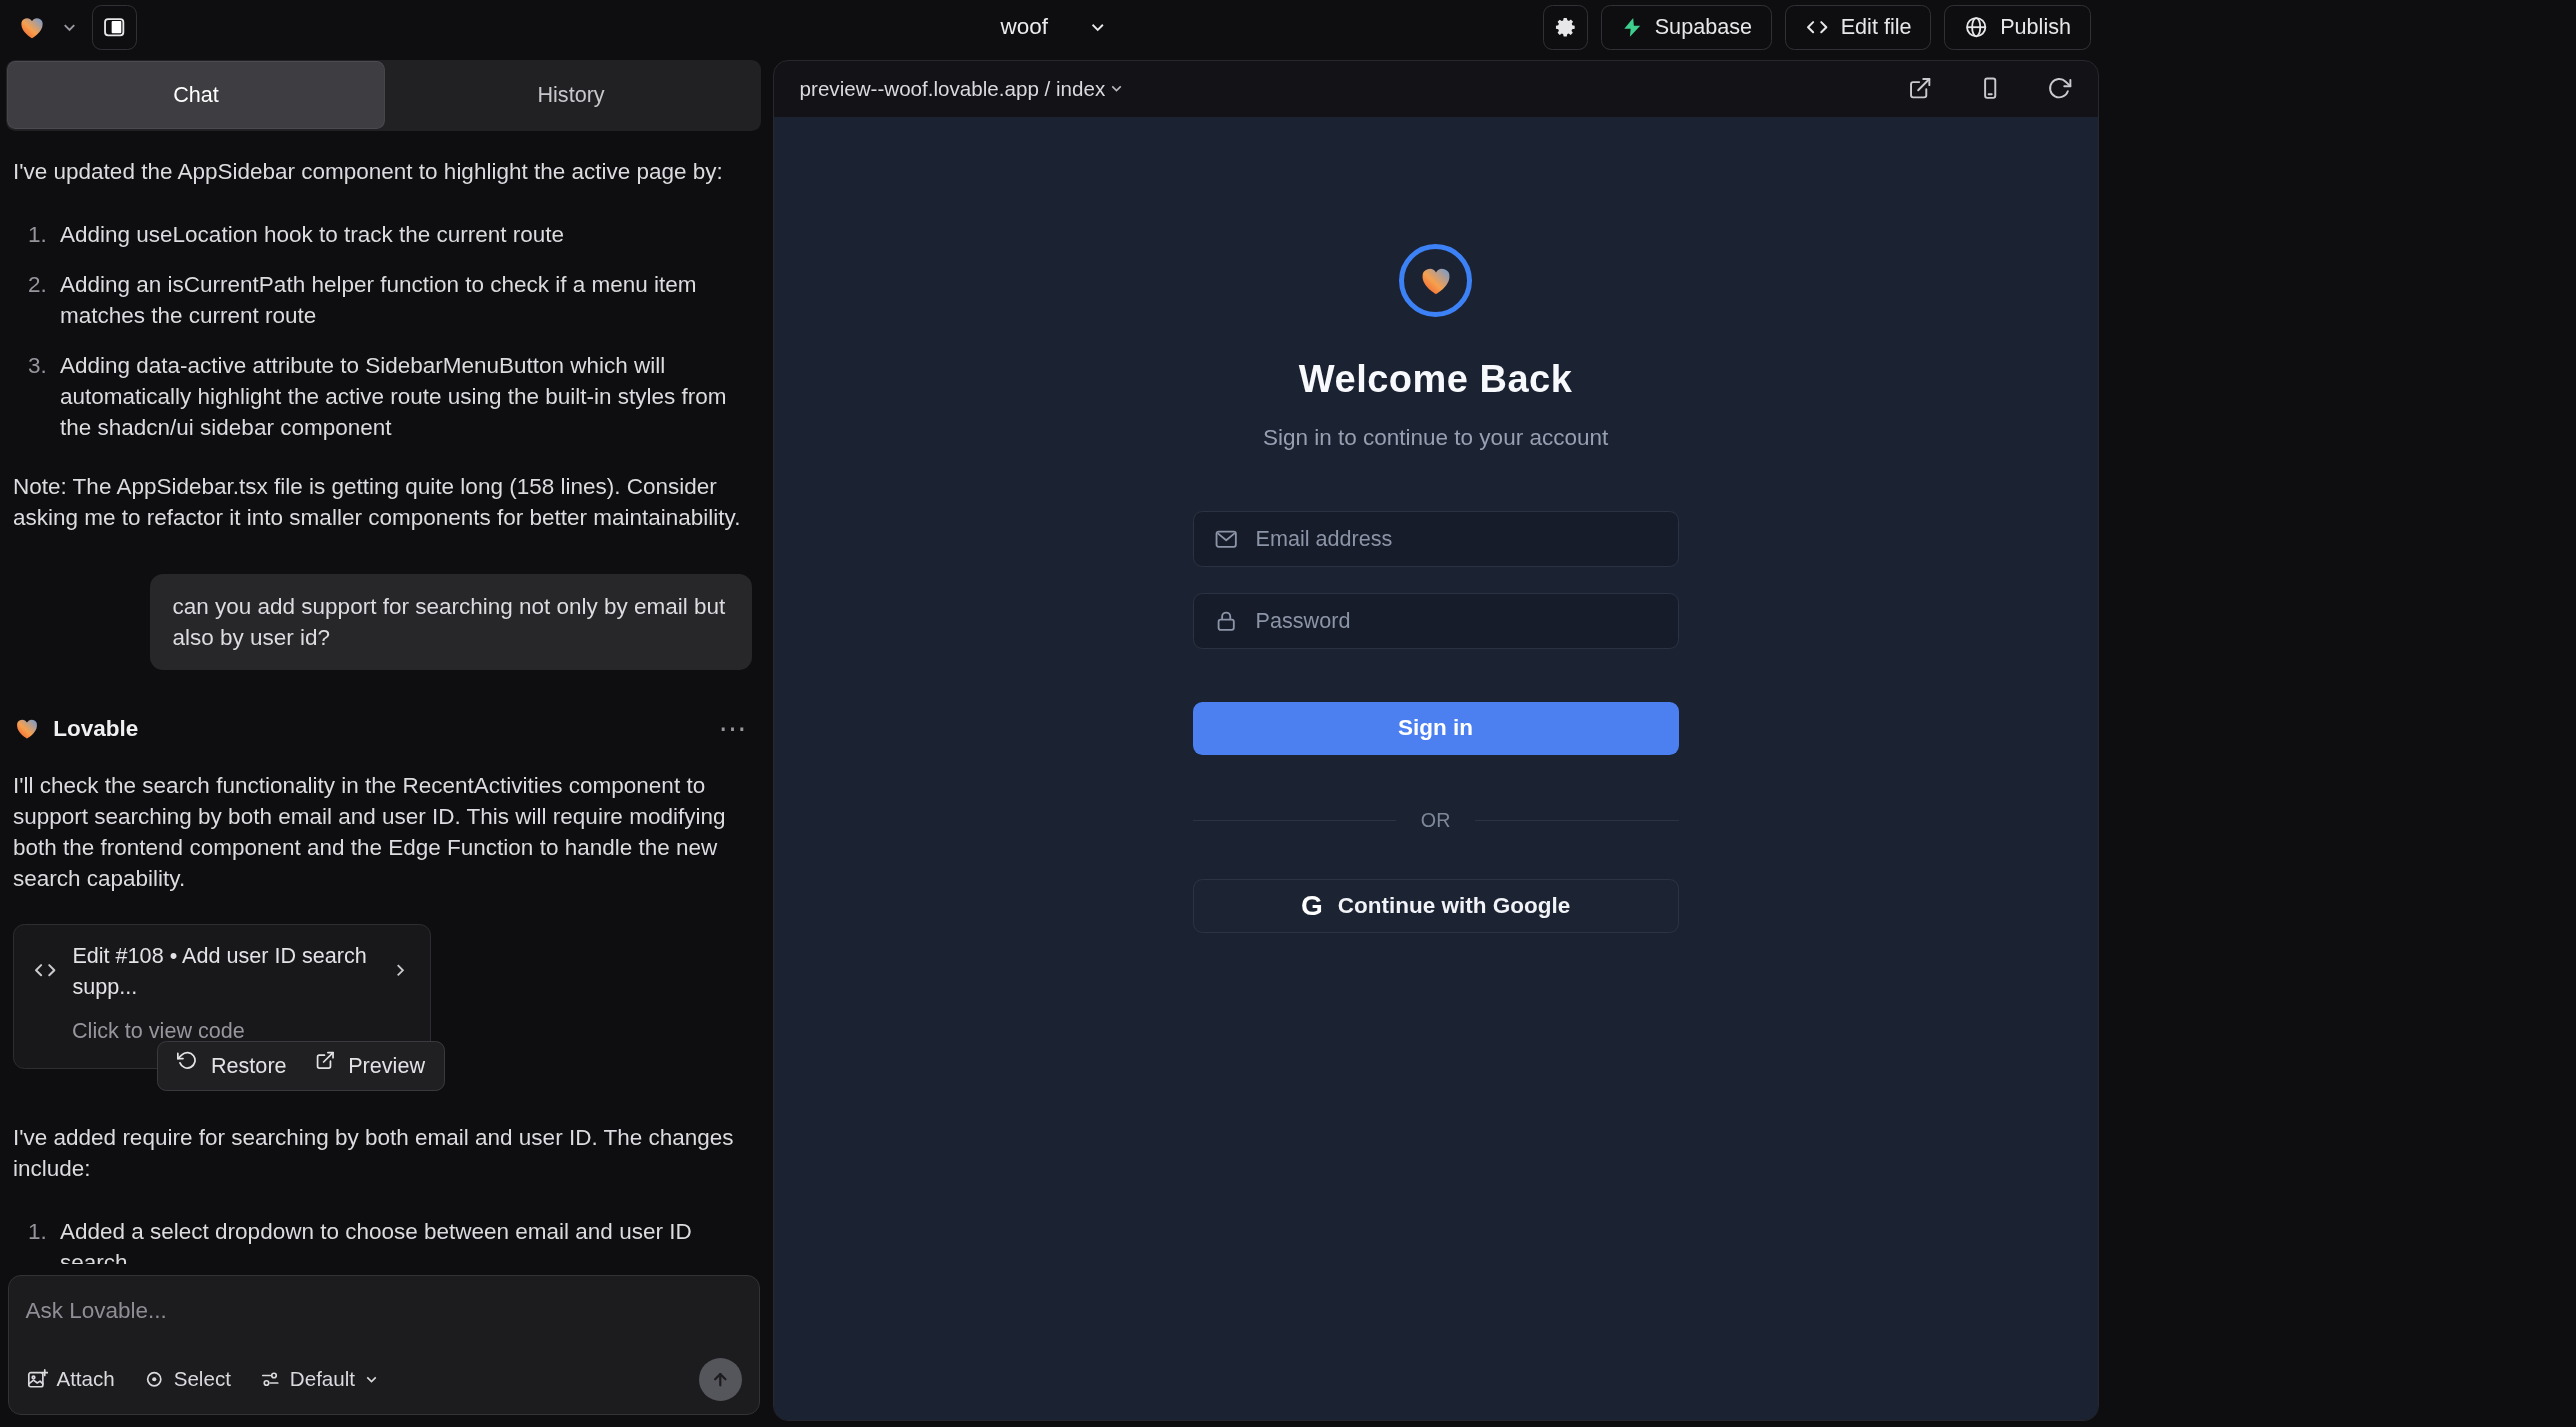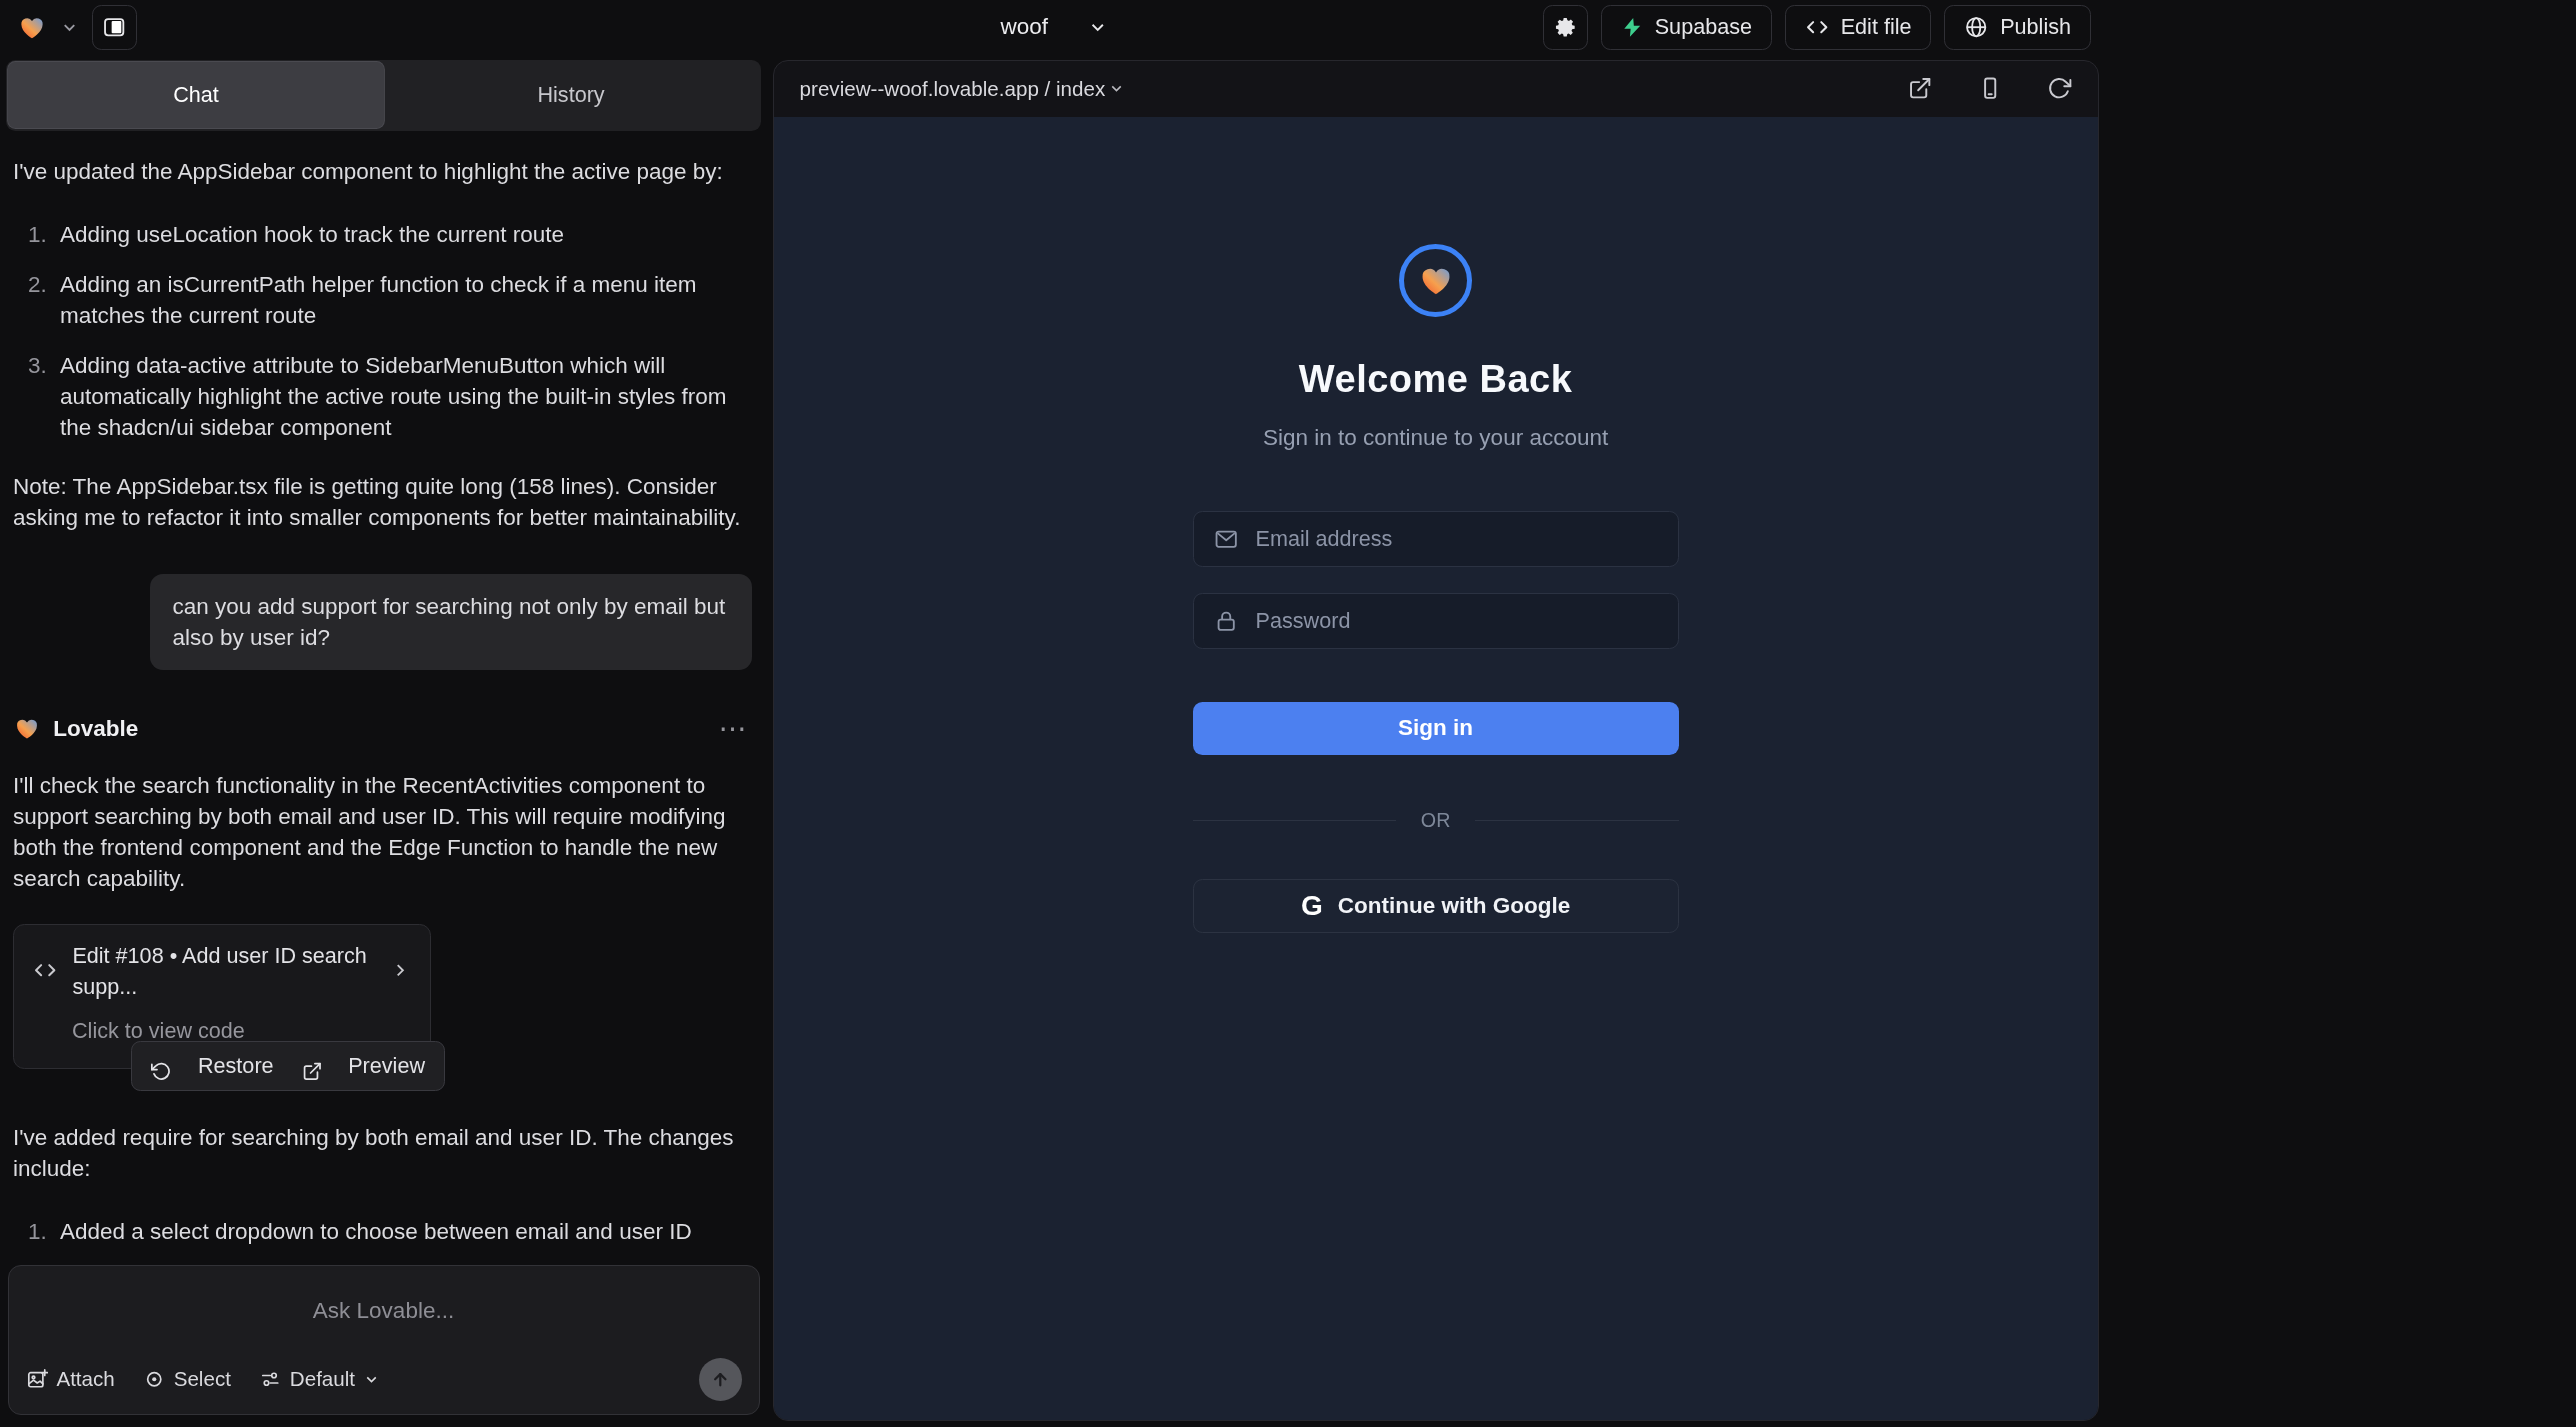--- a/index.html
+++ b/index.html
@@ -39,24 +39,24 @@
   .assistant-name { font-size:22.5px; font-weight:700; color:#f0f0f3; }
   .more-dots { margin-left:auto; color:#96969d; font-size:28px; line-height:19px; cursor:pointer; padding-right:5.6px; }
   
   .edit-card { position:relative; width:418px; background:#18181b; border:0.9px solid #2d2d32; border-radius:11.3px;
     padding:15px 19px 22.5px; margin:30px 0 53px; cursor:pointer; }
   .edit-card-row { display:flex; align-items:center; gap:15px; font-size:21.6px; color:#e3e3e7; }
   .edit-card-row .grow { flex:1; }
   .edit-card-sub { color:#96969d; font-size:21.6px; margin:13px 0 0 39px; }
   .card-actions { position:absolute; right:-15px; bottom:-22.5px; display:flex; align-items:center; gap:28px;
     background:#202023; border:0.9px solid #39393f; border-radius:9.4px; padding:8.4px 19px; font-size:21.6px; color:#e3e3e7; }
-  .card-action { display:flex; align-items:flex-end; gap:26px; cursor:pointer; }
+  .card-action { display:flex; align-items:flex-start; gap:13px; cursor:pointer; }
   
   .composer { margin:11.3px 7.5px 5.6px; background:#1c1c1f; border:0.9px solid #323237; border-radius:13px;
-    padding:32px 17px 13px; flex:0 0 auto;text-align:center; }
+    padding:22px 17px 13px; flex:0 0 auto; }
   .composer-placeholder { color:#8e8e95; font-size:22.5px; }
   .composer-toolbar { display:flex; align-items:center; gap:28px; margin-top:34px; color:#dadade; font-size:20.6px; }
   .composer-tool { display:flex; align-items:center; gap:8.4px; cursor:pointer; }
   .send-btn { margin-left:auto; width:43px; height:43px; border-radius:50%; background:#55565b;
     display:flex; align-items:center; justify-content:center; cursor:pointer; }
   
   .preview-panel { flex:1; margin:5.6px 9.4px 7.5px 5.6px; border:0.9px solid #27272d; border-radius:15px;
     background:#131317; display:flex; flex-direction:column; overflow:hidden; min-width:0; }
   .preview-header { height:56px; flex:0 0 auto; display:flex; align-items:center; padding:0 26px; color:#d9d9de; }
   .preview-url { display:flex; align-items:center; gap:3px; font-size:20.6px; cursor:pointer; }

